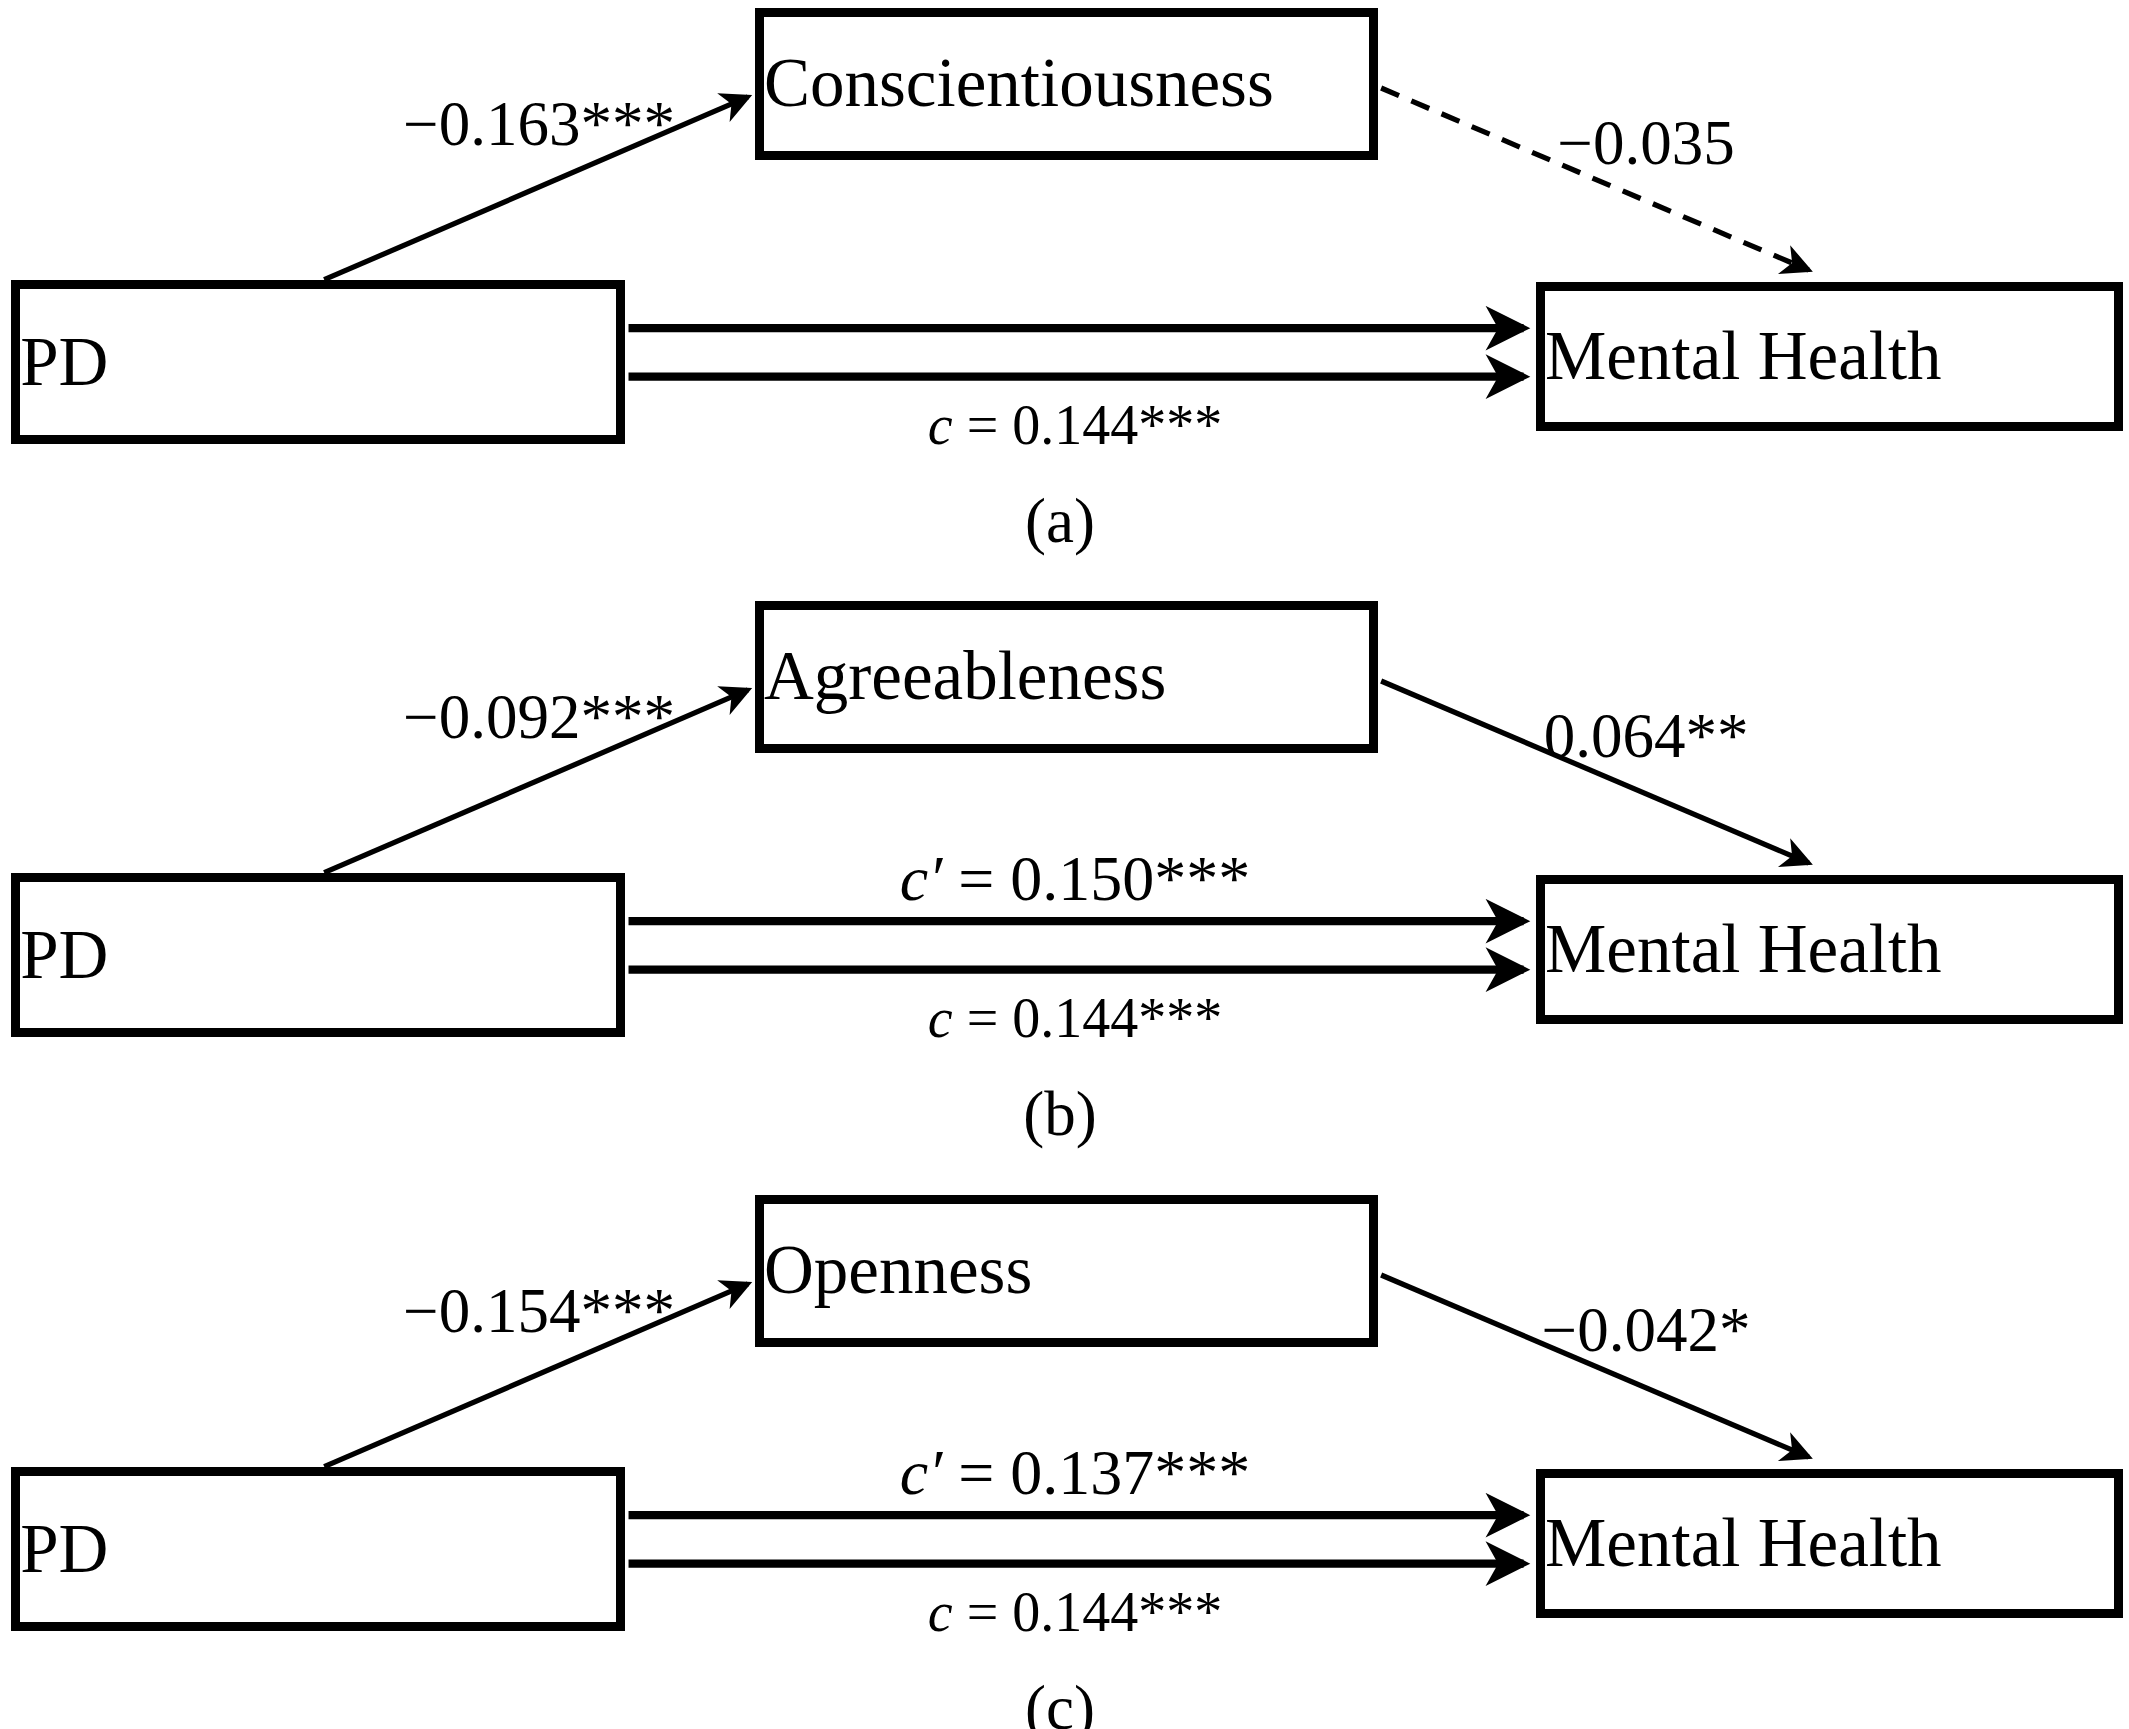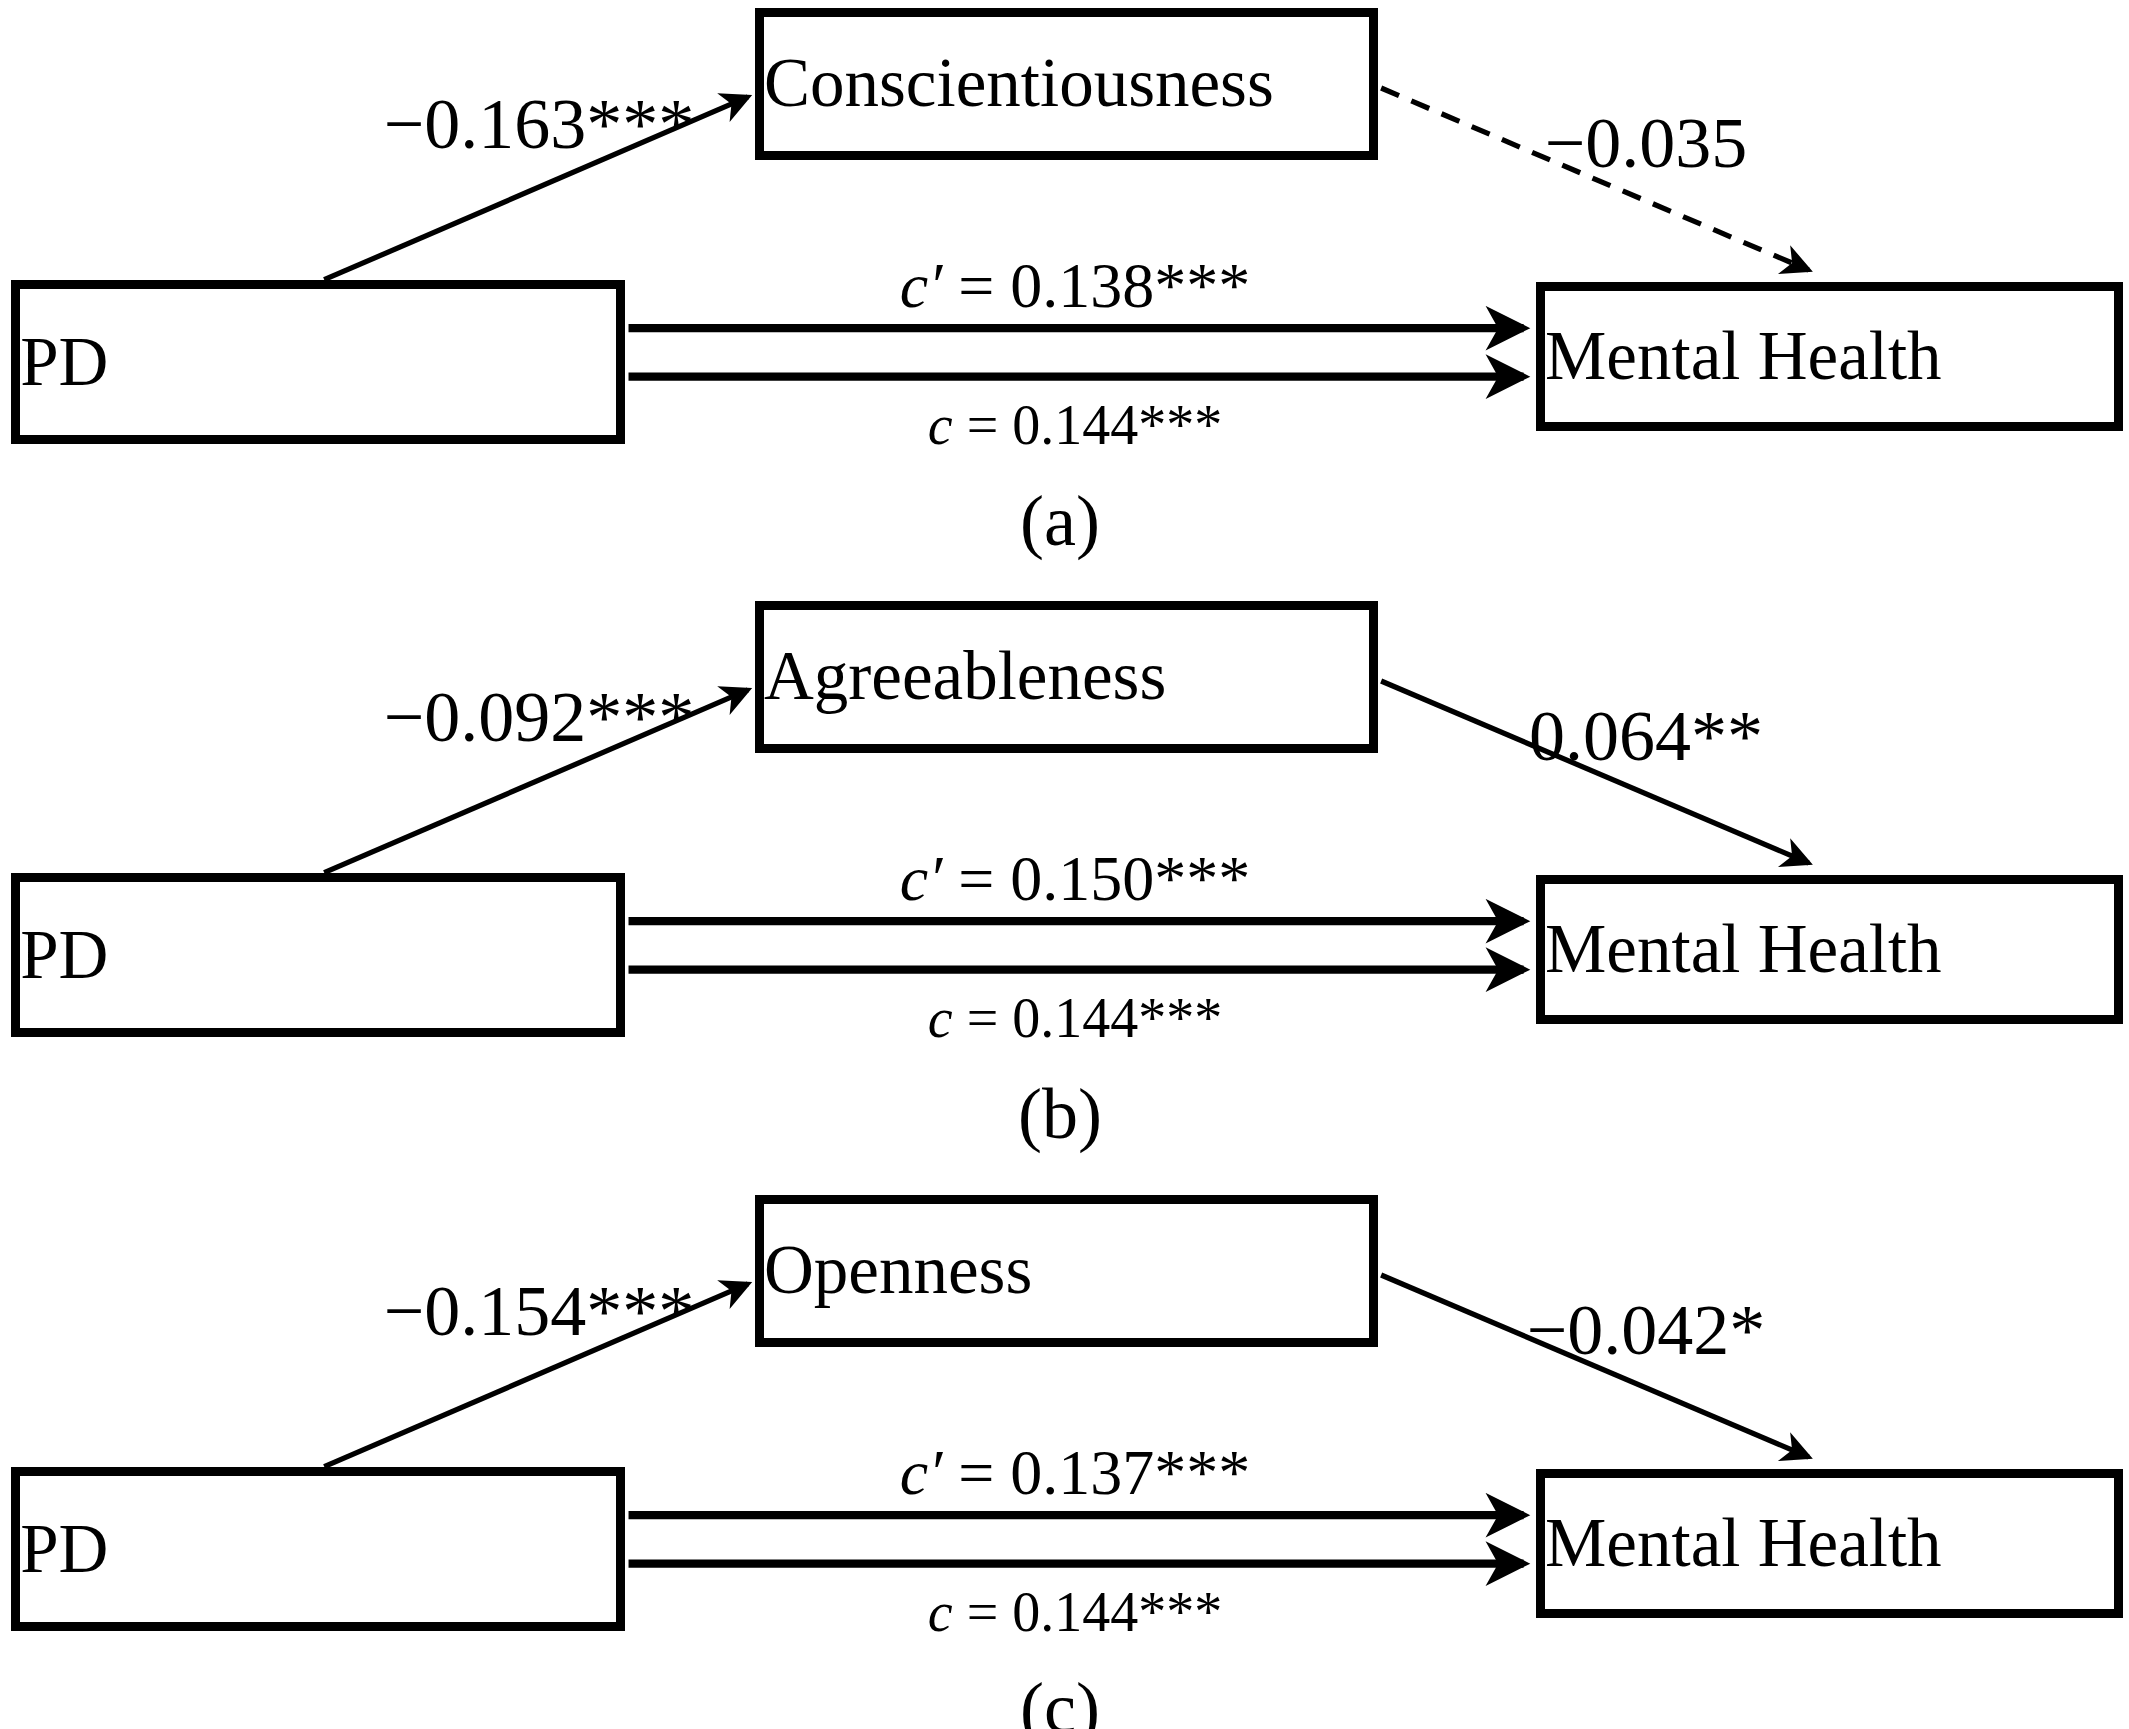--- a/index.html
+++ b/index.html
@@ -37,21 +37,21 @@
     font-size: 69px;
     line-height: 1;
     white-space: nowrap;
   }
   .box-predictor { left: 11.2px;   top: 280px; width: 614px; height: 164px; }
   .box-mediator  { left: 755px; top: 7.5px;  width: 623px; height: 152px; }
   .box-outcome   { left: 1536px; top: 282px; width: 587px; height: 149px; }
   .lbl {
     position: absolute;
     transform: translate(-50%, -50%);
-    font-size: 72px;
+    font-size: 63px;
     line-height: 1;
     white-space: nowrap;
   }
   .lbl-path-a  { left: 539px;  top: 124px; }
   .lbl-path-b  { left: 1646px; top: 143px; }
   .lbl-direct  { left: 1075px; top: 286px; font-size: 64px; }
   .lbl-total   { left: 1075px; top: 425px; font-size: 56px; }
   .lbl-caption { left: 1060px; top: 521px; }
   .coef-lhs { font-style: italic; }
 </style>
@@ -81,22 +81,20 @@
     </div>
     <div class="box box-mediator">
       <span>Conscientiousness</span>
     </div>
     <div class="box box-outcome">
       <span>Mental Health</span>
     </div>
 
     <div class="lbl lbl-path-a">−0.163***</div>
     <div class="lbl lbl-path-b">−0.035</div>
-    <div class="lbl lbl-direct"><span class="coef-lhs">c′</span>
-      <span>= 0.138***</span></div>
     <div class="lbl lbl-total"><span class="coef-lhs">c</span>
       <span>= 0.144***</span></div>
     <div class="lbl lbl-caption">(a)</div>
   </div>
 
   <div class="panel" style="top:593px; height:593px;">
     <svg class="arrows" width="2129" height="593" viewBox="0 0 2853 795">
       <defs>
         <marker id="dart-b" viewBox="0 0 10 10" refX="8.5" refY="5" markerWidth="55" markerHeight="42" orient="auto" markerUnits="userSpaceOnUse">
           <polygon points="0,0 10,5 0,10 2.8,5" fill="#000000"></polygon>

